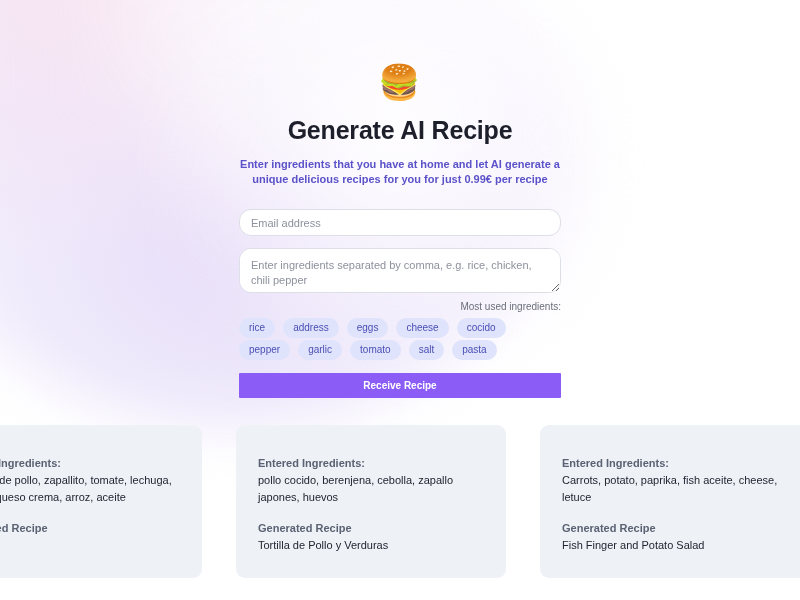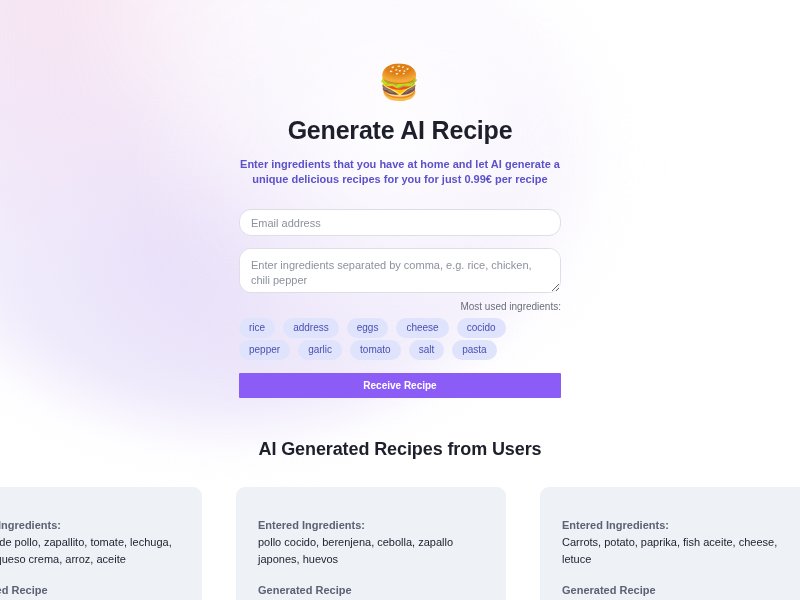--- a/index.html
+++ b/index.html
@@ -211,21 +211,20 @@
       <button class="chip">pepper</button>
       <button class="chip">garlic</button>
       <button class="chip">tomato</button>
       <button class="chip">salt</button>
       <button class="chip">pasta</button>
     </div>
 
     <button class="submit-btn">Receive Recipe</button>
   </div>
 
-  <h2 class="section-title">AI Generated Recipes from Users</h2>
 
   <div class="cards">
 
     <div class="card">
       <div class="card-block">
         <div class="card-label">Entered Ingredients:</div>
         <div class="card-value">pechuga de pollo, zapallito, tomate, lechuga, huevos, queso crema, arroz, aceite</div>
       </div>
       <div class="card-block">
         <div class="card-label">Generated Recipe</div>

